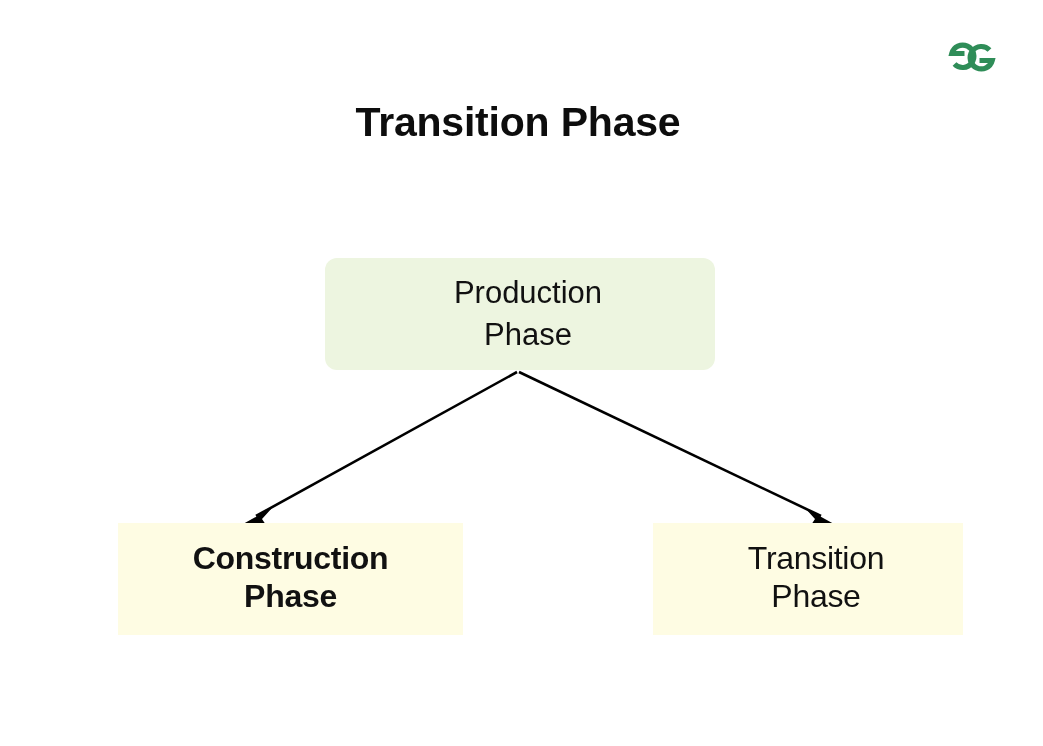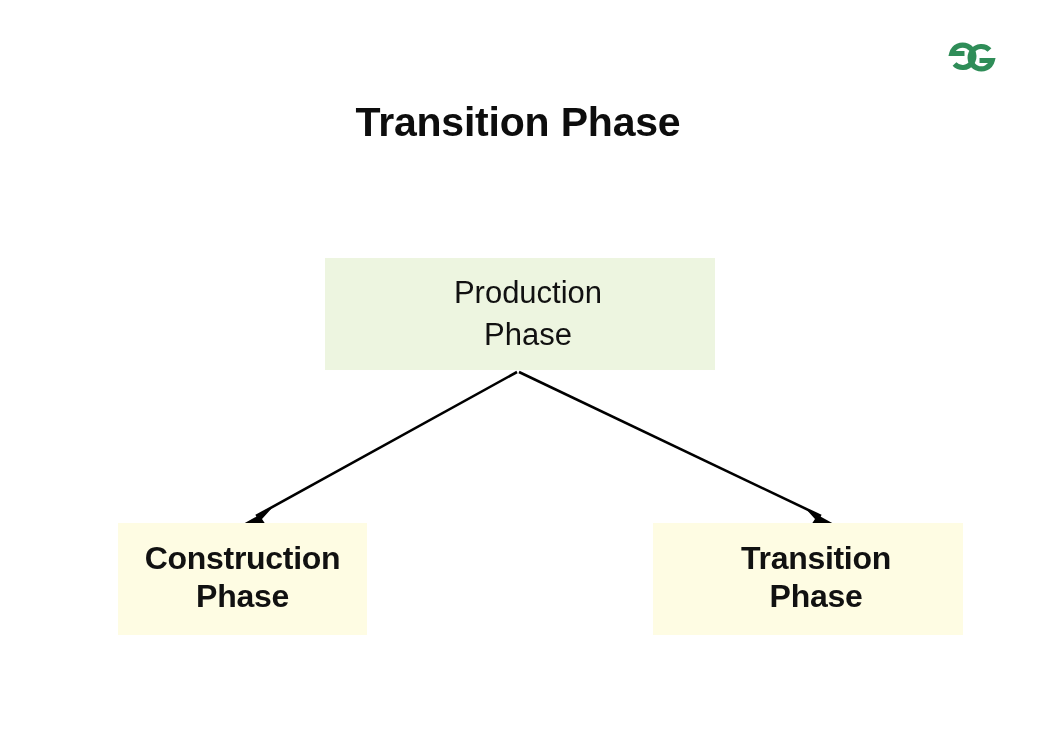--- a/index.html
+++ b/index.html
@@ -65,34 +65,35 @@
     color: #111111;
     white-space: nowrap;
   }
 
   #node-production {
     left: 325px;
     top: 258px;
     width: 390px;
     height: 112px;
     background: #edf5e0;
+    border-radius: 12px;
   }
   #node-production .node-label {
     font-size: 31px;
     font-weight: 400;
     line-height: 42px;
     letter-spacing: 0px;
     position: relative;
     left: 8px;
   }
 
   #node-construction {
     left: 118px;
     top: 523px;
-    width: 249px;
+    width: 345px;
     height: 112px;
     background: #fefce3;
   }
   #node-construction .node-label {
     font-size: 32px;
     font-weight: bold;
     line-height: 38px;
     letter-spacing: -0.3px;
     position: relative;
     top: -2px;
@@ -100,21 +101,21 @@
 
   #node-transition {
     left: 653px;
     top: 523px;
     width: 310px;
     height: 112px;
     background: #fefce3;
   }
   #node-transition .node-label {
     font-size: 32px;
-    font-weight: bold;
+    font-weight: normal;
     line-height: 38px;
     letter-spacing: -0.3px;
     position: relative;
     top: -2px;
     left: 8px;
   }
 </style>
 </head>
 <body>
 

